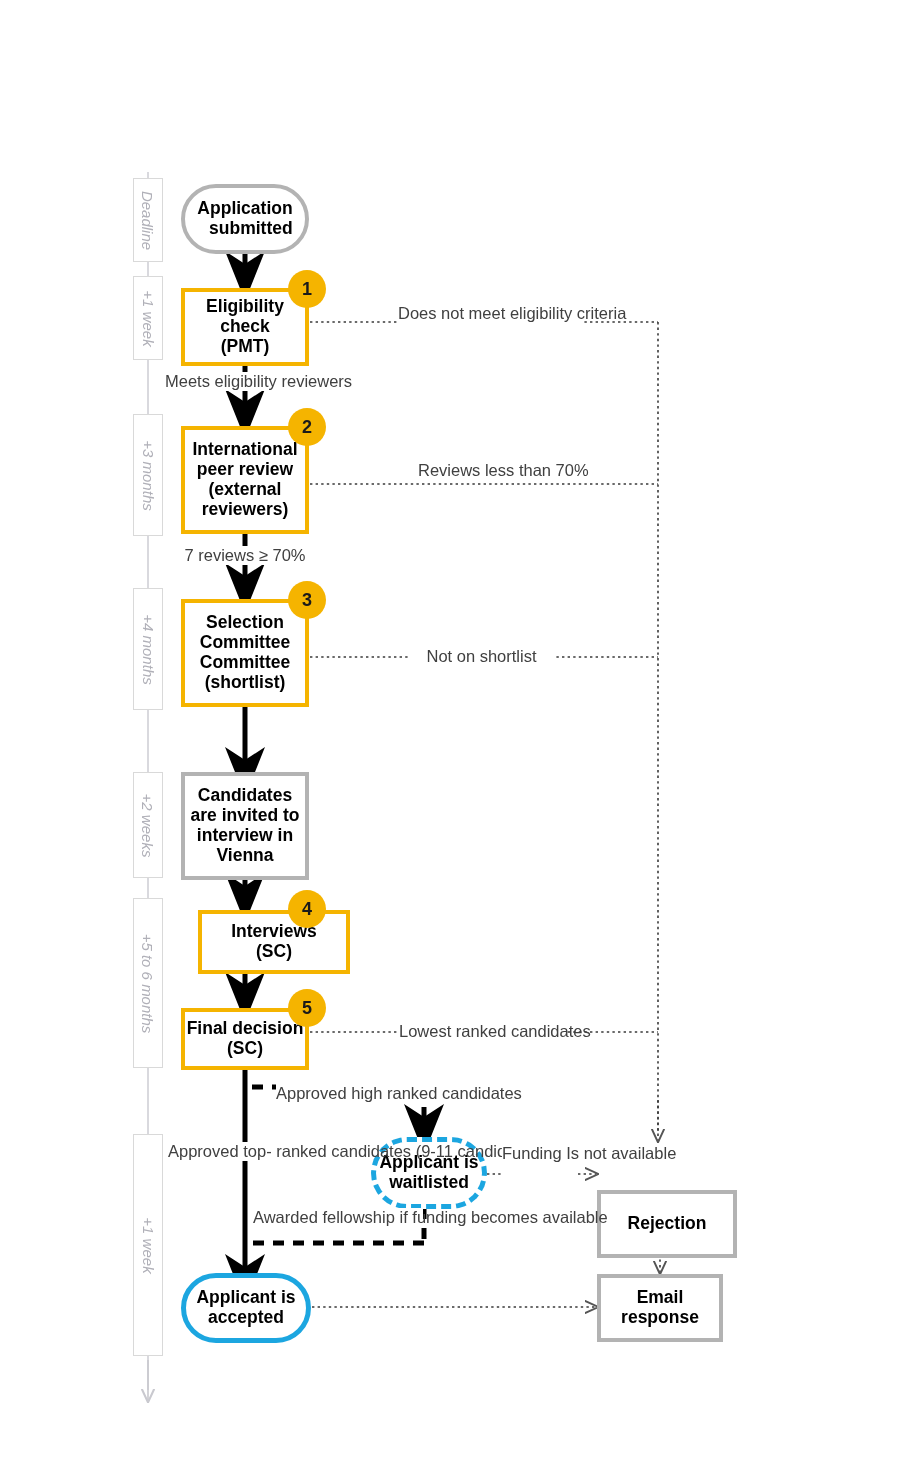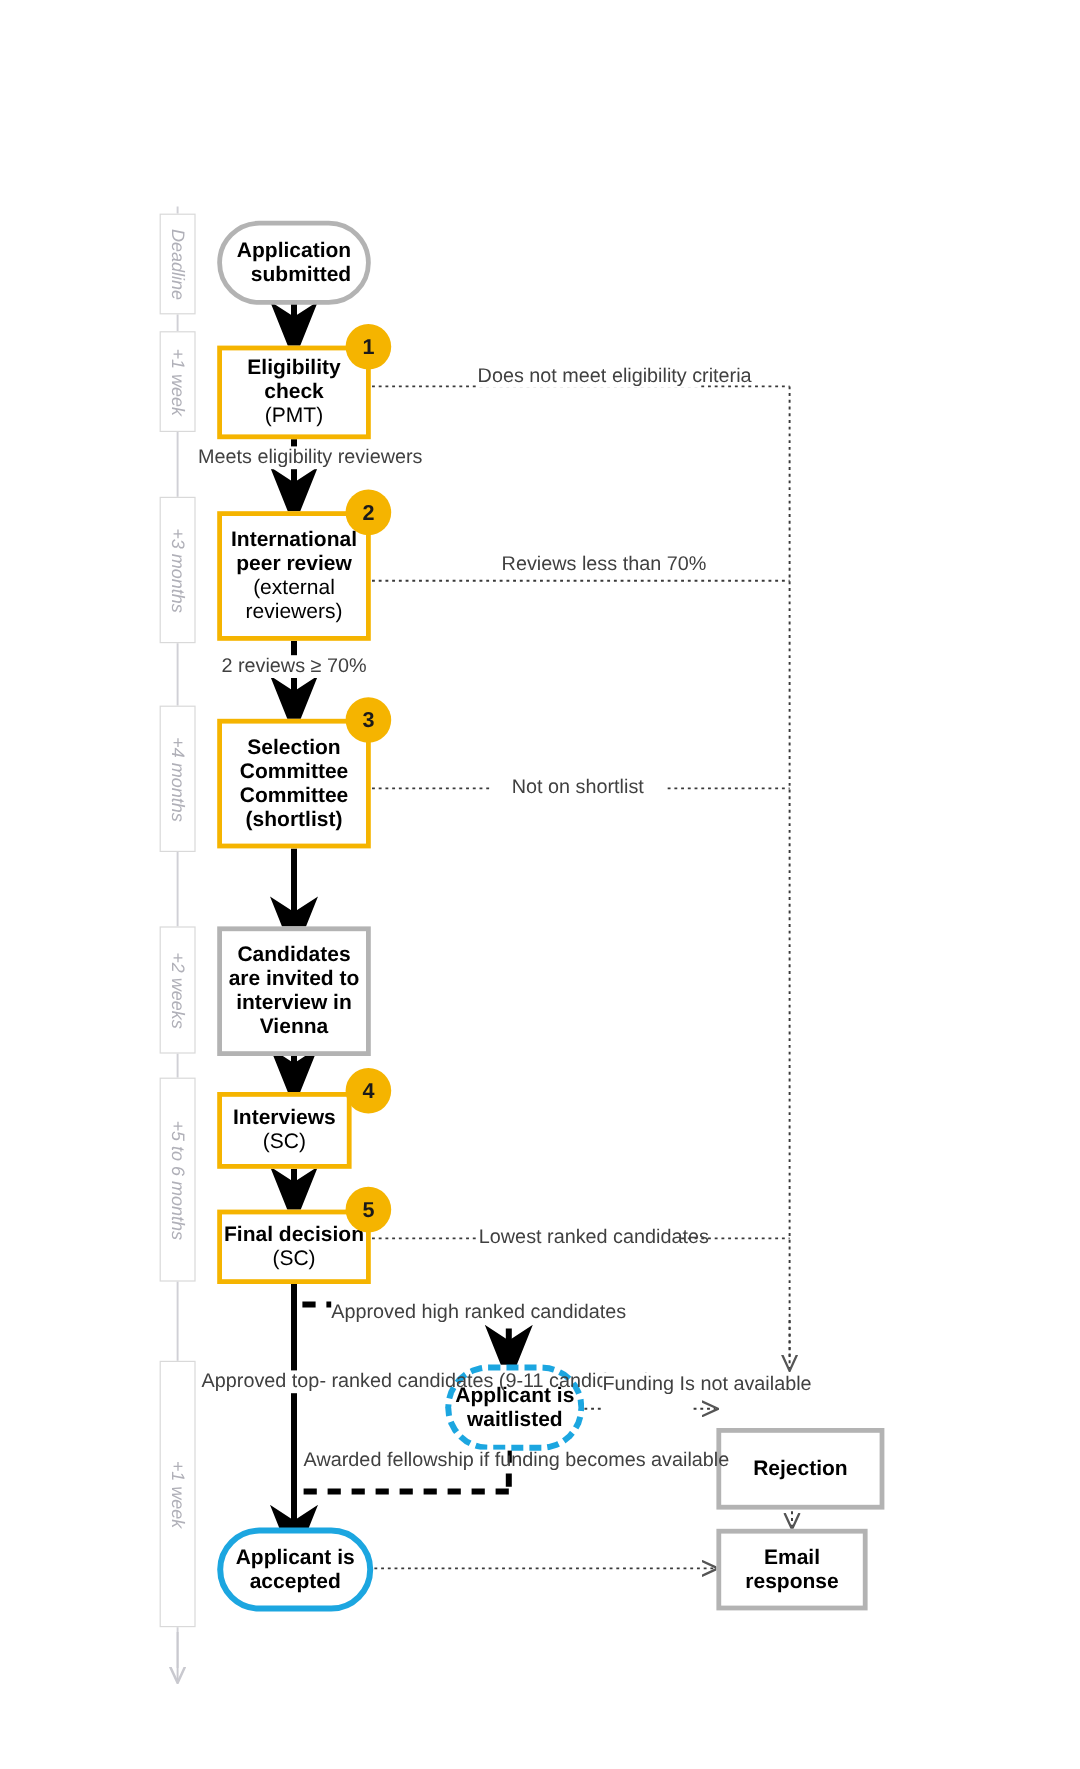--- a/index.html
+++ b/index.html
@@ -33,21 +33,21 @@
     position: absolute;
     box-sizing: border-box;
     display: flex;
     align-items: center;
     justify-content: center;
     text-align: center;
     background: #ffffff;
     color: #000000;
     line-height: 1.14;
   }
-  .node .ln { display: block; }
+  .node .ln { display: block; font-weight: bold; }
   .node .b { font-weight: bold; }
 
   .node-stadium-grey {
     border: 4px solid #b3b3b3;
     border-radius: 40px;
     font-size: 17.5px;
   }
   .node-stadium-blue {
     border: 5px solid #1CA6E0;
     border-radius: 40px;
@@ -247,21 +247,21 @@
 
   <div class="node node-rect-grey" style="left:181px; top:772px; width:128px; height:108px;">
     <div>
       <span class="ln b">Candidates</span>
       <span class="ln b">are invited to</span>
       <span class="ln b">interview in</span>
       <span class="ln b">Vienna</span>
     </div>
   </div>
 
-  <div class="node node-rect-orange" style="left:181px; top:910px; width:112px; height:64px;">
+  <div class="node node-rect-orange" style="left:198px; top:910px; width:152px; height:64px;">
     <div>
       <span class="ln b">Interviews</span>
       <span class="ln">(SC)</span>
     </div>
   </div>
   <div class="step-badge" style="left:288px; top:890px;">
     <span>4</span>
   </div>
 
   <div class="node node-rect-orange" style="left:181px; top:1008px; width:128px; height:62px;">
@@ -305,21 +305,21 @@
     <span class="ln">Meets eligibility</span>
     <span class="ln">reviewers</span>
   </div>
 
   <div class="edge-label" style="left:398px; top:304px; width:186px;">
     <span class="ln">Does not meet</span>
     <span class="ln">eligibility criteria</span>
   </div>
 
   <div class="edge-label" style="left:175px; top:546px; width:140px;">
-    <span class="ln">2 reviews</span>
+    <span class="ln">7 reviews</span>
     <span class="ln">≥ 70%</span>
   </div>
 
   <div class="edge-label" style="left:418px; top:461px; width:155px;">
     <span class="ln">Reviews</span>
     <span class="ln">less than 70%</span>
   </div>
 
   <div class="edge-label" style="left:409px; top:647px; width:145px;">
     <span class="ln">Not on shortlist</span>

